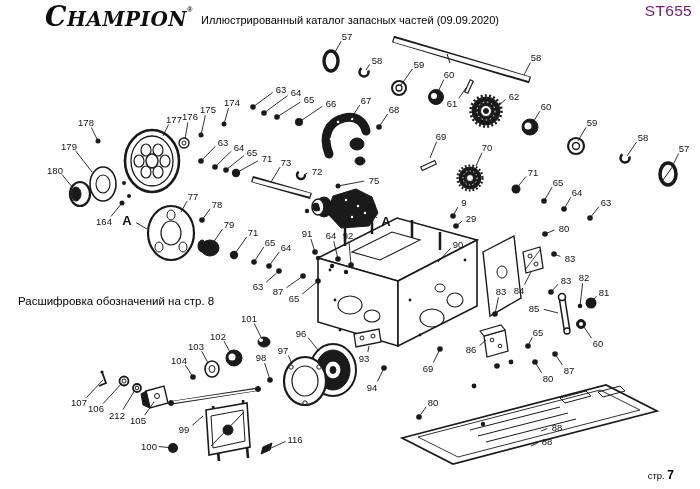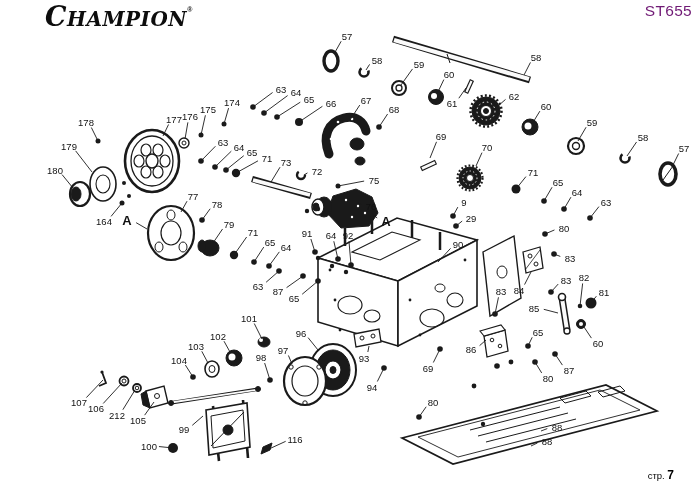--- a/index.html
+++ b/index.html
@@ -20,21 +20,23 @@
   .page-num .pn{font-weight:bold;font-size:12px;}
 </style>
 </head>
 <body>
 
 <div class="page">
   <div class="logo">
     <span class="logo-text">CHAMPION</span>
       <span class="reg">®</span>
   </div>
+  <div class="doc-title">Иллюстрированный каталог запасных частей (09.09.2020)</div>
   <div class="model">ST655</div>
+  <div class="legend-note">Расшифровка обозначений на стр. 8</div>
   <svg id="diagram" viewBox="0 0 700 489" width="700" height="489">
       <line fill="none" stroke="#1a1a1a" stroke-width="7" x1="393" y1="39" x2="530" y2="80"></line>
       <line fill="none" stroke="#fafafa" stroke-width="4.2" x1="394" y1="40" x2="529" y2="79"></line>
       <line fill="none" stroke="#1a1a1a" stroke-width="1" x1="447" y1="54" x2="450" y2="63"></line>
       <ellipse fill="#fff" stroke="#1a1a1a" stroke-width="3.4" cx="331" cy="61" rx="7" ry="10"></ellipse>
       <circle fill="none" stroke="#1a1a1a" stroke-width="2.6" stroke-dasharray="18 8" cx="364" cy="72" r="4.5"></circle>
       <circle fill="#fff" stroke="#1a1a1a" stroke-width="2" cx="399" cy="88" r="7"></circle>
       <circle fill="none" stroke="#1a1a1a" stroke-width="1.3" cx="399" cy="88" r="3"></circle>
       <circle fill="#1a1a1a" stroke="#1a1a1a" stroke-width="1" cx="436" cy="97" r="7.5"></circle>
       <circle fill="#fff" stroke="none" stroke-width="1" cx="434" cy="96" r="3"></circle>

